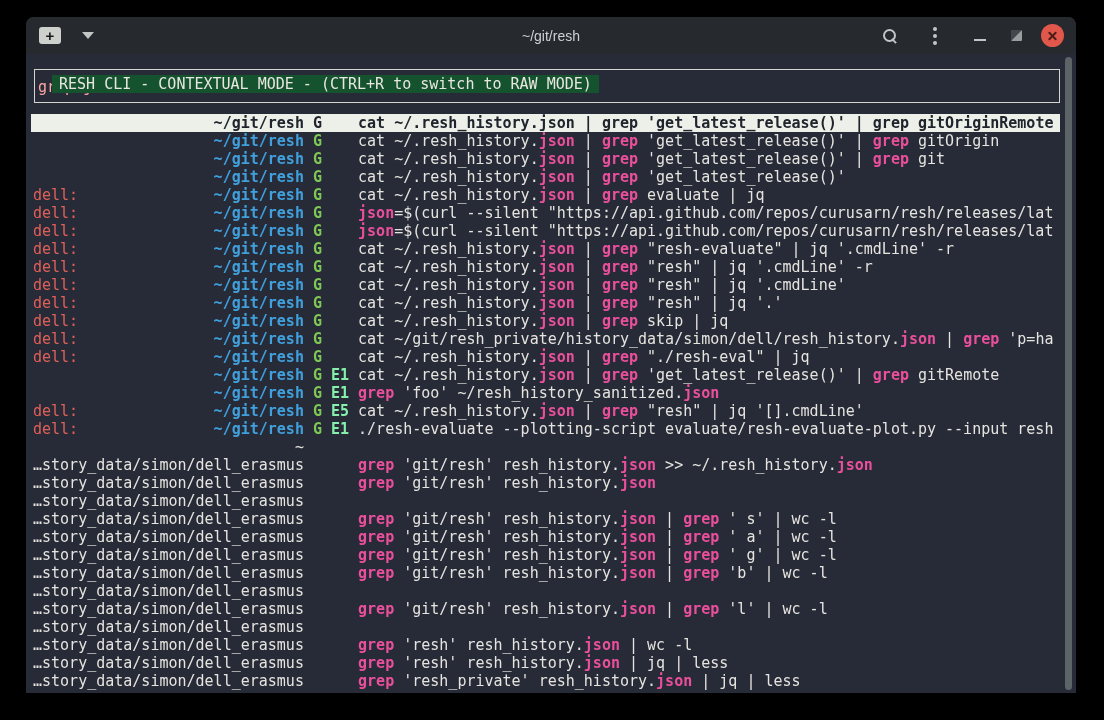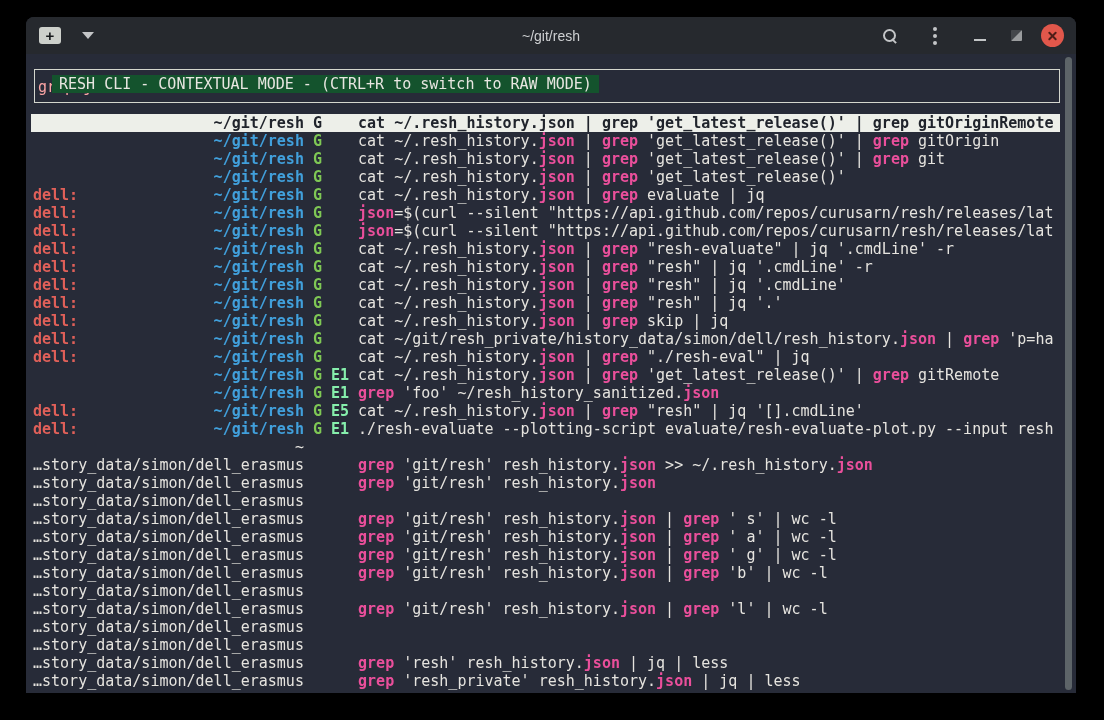--- a/index.html
+++ b/index.html
@@ -82,21 +82,21 @@
   }
   .qbox-query { color:#fca5a5; white-space:pre; }
 
   
   .list { margin-top:11px; }
   .row {
     display:flex; height:18px; white-space:pre; overflow:hidden; padding-left:2px;
   }
   .row.selected { background:#edefe9; color:#20242c; font-weight:bold; }
   .dirarea { display:flex; justify-content:space-between; width:30ch; flex:none; }
-  .host { color:#e06059;font-weight:bold; }
+  .host { color:#e06059; }
   .dir.blue { color:#41a0dc; font-weight:bold; }
   .dir.plain { color:#e6e4df; }
   .flags { width:4ch; flex:none; margin:0 1ch; font-weight:bold; }
   .flag.green { color:#7fc855; }
   .flag.red { color:#86efac; }
   .cmd { flex:1; white-space:pre; overflow:hidden; }
   .hl { color:#ea4f9b; font-weight:bold; }
   .row.selected .host, .row.selected .dir, .row.selected .flag, .row.selected .hl { color:inherit; }
 </style>
 </head>
@@ -165,20 +165,20 @@
         <div class="row"><span class="dirarea"><span class="host"></span><span class="dir plain">…story_data/simon/dell_erasmus</span></span><span class="flags"></span><span class="cmd"><span class="hl">grep</span><span> 'git/resh' resh_history.</span><span class="hl">json</span><span> &gt;&gt; ~/.resh_history.</span><span class="hl">json</span></span></div>
         <div class="row"><span class="dirarea"><span class="host"></span><span class="dir plain">…story_data/simon/dell_erasmus</span></span><span class="flags"></span><span class="cmd"><span class="hl">grep</span><span> 'git/resh' resh_history.</span><span class="hl">json</span></span></div>
         <div class="row"><span class="dirarea"><span class="host"></span><span class="dir plain">…story_data/simon/dell_erasmus</span></span><span class="flags"></span></div>
         <div class="row"><span class="dirarea"><span class="host"></span><span class="dir plain">…story_data/simon/dell_erasmus</span></span><span class="flags"></span><span class="cmd"><span class="hl">grep</span><span> 'git/resh' resh_history.</span><span class="hl">json</span><span> | </span><span class="hl">grep</span><span> ' s' | wc -l</span></span></div>
         <div class="row"><span class="dirarea"><span class="host"></span><span class="dir plain">…story_data/simon/dell_erasmus</span></span><span class="flags"></span><span class="cmd"><span class="hl">grep</span><span> 'git/resh' resh_history.</span><span class="hl">json</span><span> | </span><span class="hl">grep</span><span> ' a' | wc -l</span></span></div>
         <div class="row"><span class="dirarea"><span class="host"></span><span class="dir plain">…story_data/simon/dell_erasmus</span></span><span class="flags"></span><span class="cmd"><span class="hl">grep</span><span> 'git/resh' resh_history.</span><span class="hl">json</span><span> | </span><span class="hl">grep</span><span> ' g' | wc -l</span></span></div>
         <div class="row"><span class="dirarea"><span class="host"></span><span class="dir plain">…story_data/simon/dell_erasmus</span></span><span class="flags"></span><span class="cmd"><span class="hl">grep</span><span> 'git/resh' resh_history.</span><span class="hl">json</span><span> | </span><span class="hl">grep</span><span> 'b' | wc -l</span></span></div>
         <div class="row"><span class="dirarea"><span class="host"></span><span class="dir plain">…story_data/simon/dell_erasmus</span></span><span class="flags"></span></div>
         <div class="row"><span class="dirarea"><span class="host"></span><span class="dir plain">…story_data/simon/dell_erasmus</span></span><span class="flags"></span><span class="cmd"><span class="hl">grep</span><span> 'git/resh' resh_history.</span><span class="hl">json</span><span> | </span><span class="hl">grep</span><span> 'l' | wc -l</span></span></div>
         <div class="row"><span class="dirarea"><span class="host"></span><span class="dir plain">…story_data/simon/dell_erasmus</span></span><span class="flags"></span></div>
-        <div class="row"><span class="dirarea"><span class="host"></span><span class="dir plain">…story_data/simon/dell_erasmus</span></span><span class="flags"></span></div>
+        <div class="row"><span class="dirarea"><span class="host"></span><span class="dir plain">…story_data/simon/dell_erasmus</span></span><span class="flags"></span><span class="cmd"><span class="hl">grep</span><span> 'resh' resh_history.</span><span class="hl">json</span><span> | wc -l</span></span></div>
         <div class="row"><span class="dirarea"><span class="host"></span><span class="dir plain">…story_data/simon/dell_erasmus</span></span><span class="flags"></span><span class="cmd"><span class="hl">grep</span><span> 'resh' resh_history.</span><span class="hl">json</span><span> | jq | less</span></span></div>
         <div class="row"><span class="dirarea"><span class="host"></span><span class="dir plain">…story_data/simon/dell_erasmus</span></span><span class="flags"></span><span class="cmd"><span class="hl">grep</span><span> 'resh_private' resh_history.</span><span class="hl">json</span><span> | jq | less</span></span></div>
       </div>
     <div class="scrollbar"></div>
   </div>
 
 </div>
 
 </body></html>

